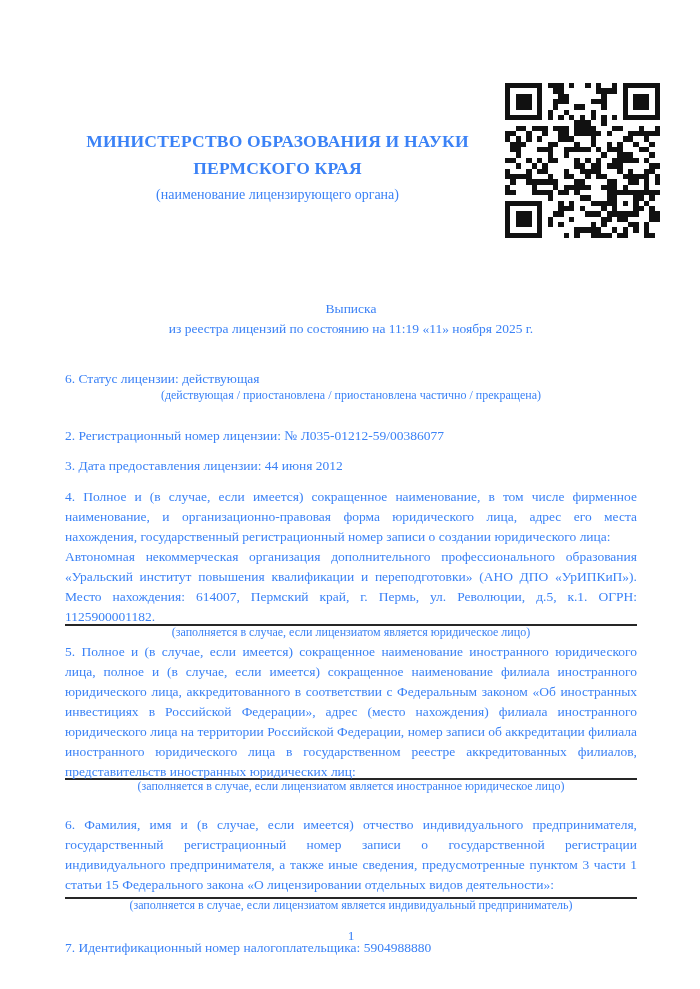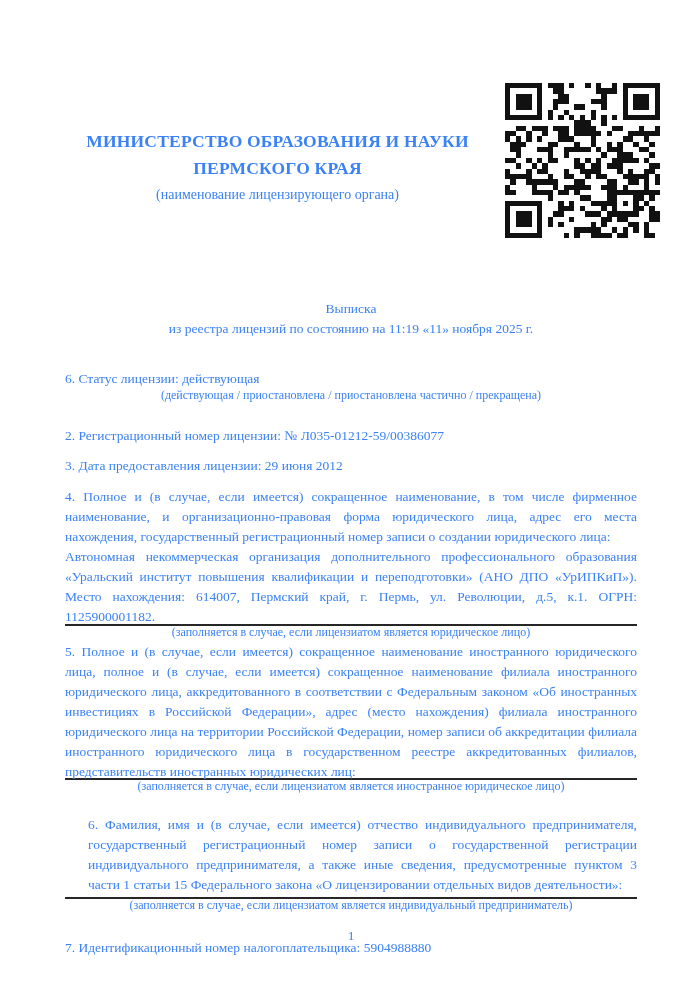--- a/index.html
+++ b/index.html
@@ -49,21 +49,21 @@
   .caption { font-size: 12px; line-height: 13px; text-align: center; }
   .rule { height: 0; border: 0; border-top: 2px solid #262626; }
   .rule-a { margin: -3px 0 0 0; }
   .rule-b { margin: -4px 0 0 0; }
   .rule-c { margin: 2px 0 0 0; }
   .item-1 { margin-top: 30px; }
   .item-2 { margin-top: 24px; }
   .item-3 { margin-top: 10px; }
   .item-4 { margin-top: 11px; }
   .item-5 { margin-top: 3px; }
-  .item-6 { margin-top: 22px; margin-left: 23px; }
+  .item-6 { margin-top: 22px; }
   .item-7 { margin-top: 26px; }
   .page-number {
     position: absolute;
     left: 65px;
     top: 926px;
     width: 572px;
     text-align: center;
     font-size: 13.5px;
     line-height: 20px;
   }
@@ -482,21 +482,21 @@
   <div class="content">
 
     <div class="doc-title">Выписка</div>
     <div class="doc-title">из реестра лицензий по состоянию на 11:19 «11» ноября 2025 г.</div>
 
     <div class="item item-1">6. Статус лицензии: действующая</div>
     <div class="caption">(действующая / приостановлена / приостановлена частично / прекращена)</div>
 
     <div class="item item-2">2. Регистрационный номер лицензии: № Л035-01212-59/00386077</div>
 
-    <div class="item item-3">3. Дата предоставления лицензии: 29 июня 2012</div>
+    <div class="item item-3">3. Дата предоставления лицензии: 44 июня 2012</div>
 
     <div class="item item-4">
       <div class="just">4. Полное и (в случае, если имеется) сокращенное наименование, в том числе фирменное наименование, и организационно-правовая форма юридического лица, адрес его места нахождения, государственный регистрационный номер записи о создании юридического лица:</div>
       <div class="just">Автономная некоммерческая организация дополнительного профессионального образования «Уральский институт повышения квалификации и переподготовки» (АНО ДПО «УрИПКиП»). Место нахождения: 614007, Пермский край, г. Пермь, ул. Революции, д.5, к.1. ОГРН: 1125900001182.</div>
     </div>
     <div class="rule rule-a"></div>
     <div class="caption">(заполняется в случае, если лицензиатом является юридическое лицо)</div>
 
     <div class="item item-5">
       <div class="just">5. Полное и (в случае, если имеется) сокращенное наименование иностранного юридического лица, полное и (в случае, если имеется) сокращенное наименование филиала иностранного юридического лица, аккредитованного в соответствии с Федеральным законом «Об иностранных инвестициях в Российской Федерации», адрес (место нахождения) филиала иностранного юридического лица на территории Российской Федерации, номер записи об аккредитации филиала иностранного юридического лица в государственном реестре аккредитованных филиалов, представительств иностранных юридических лиц:</div>

